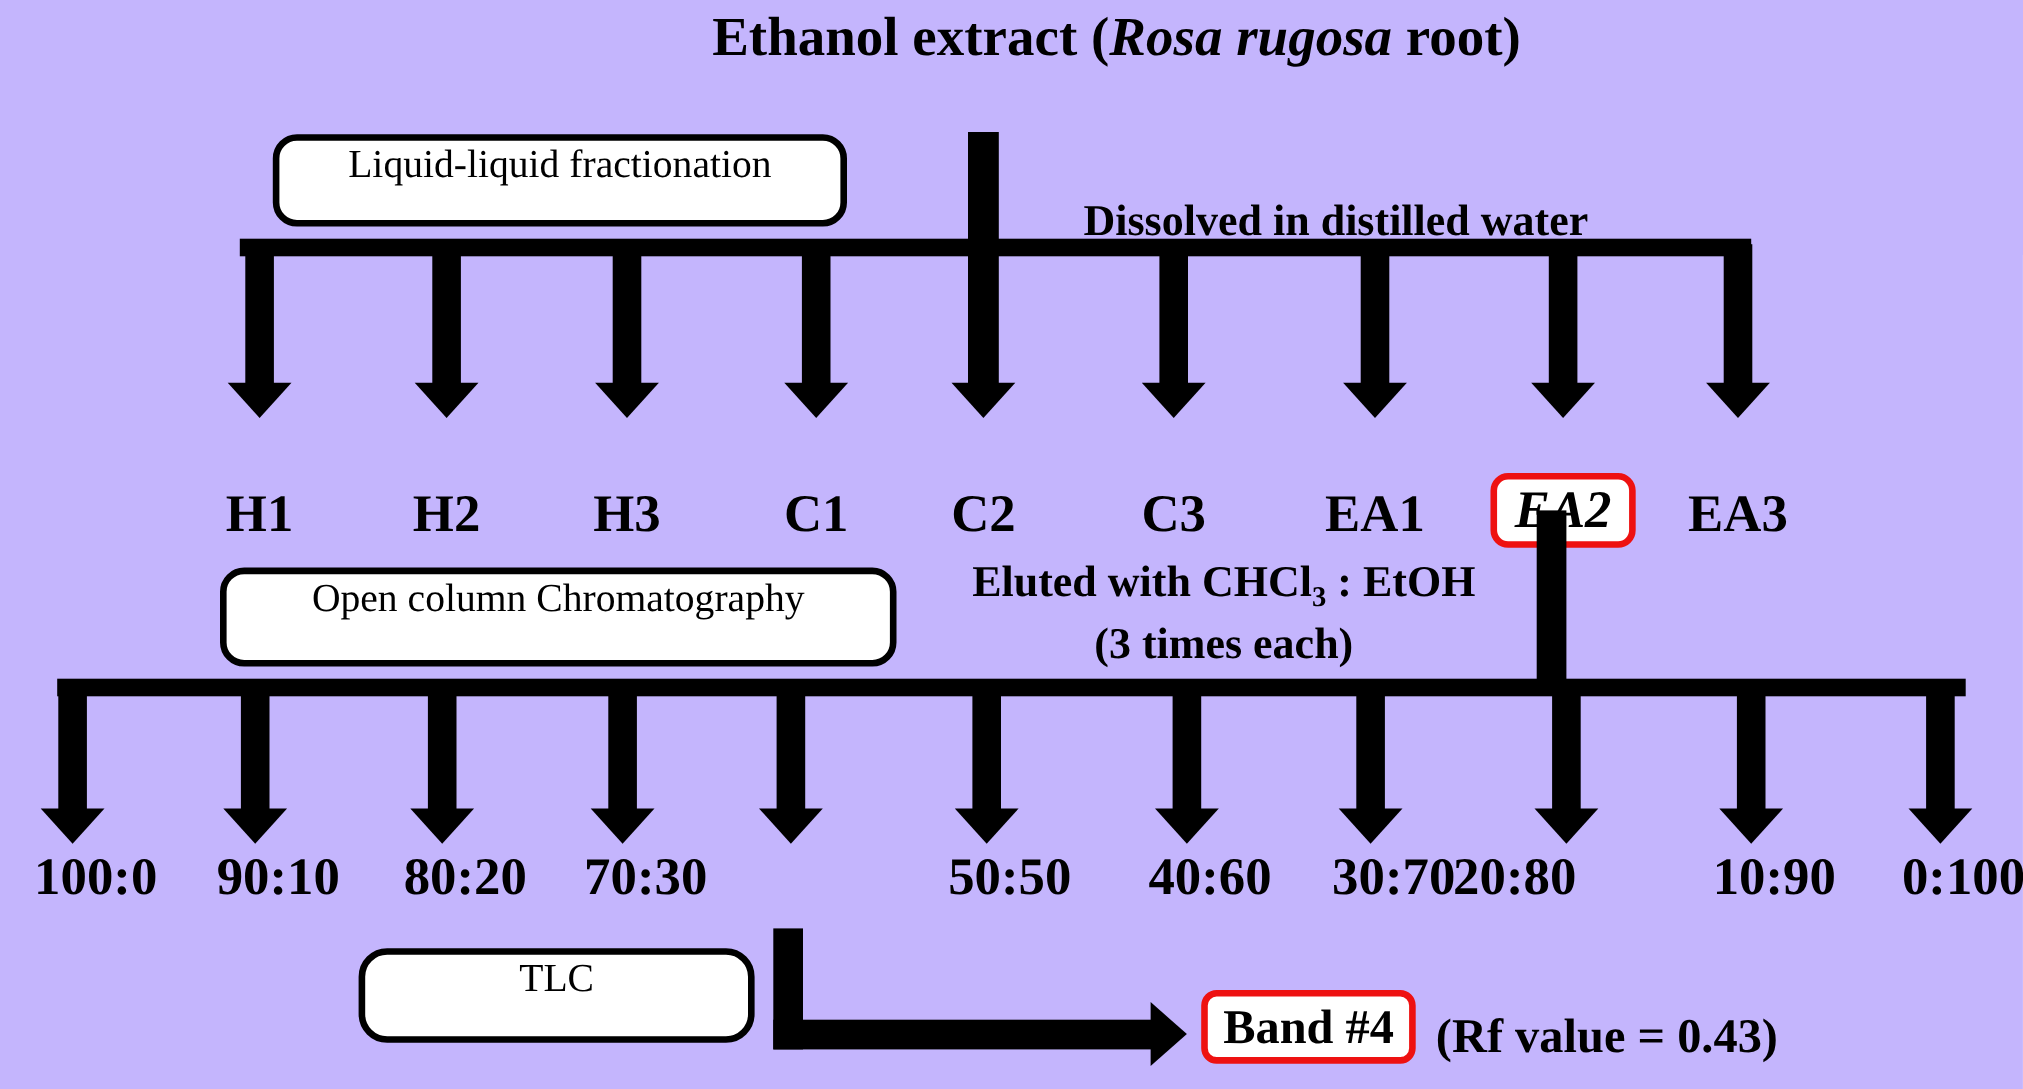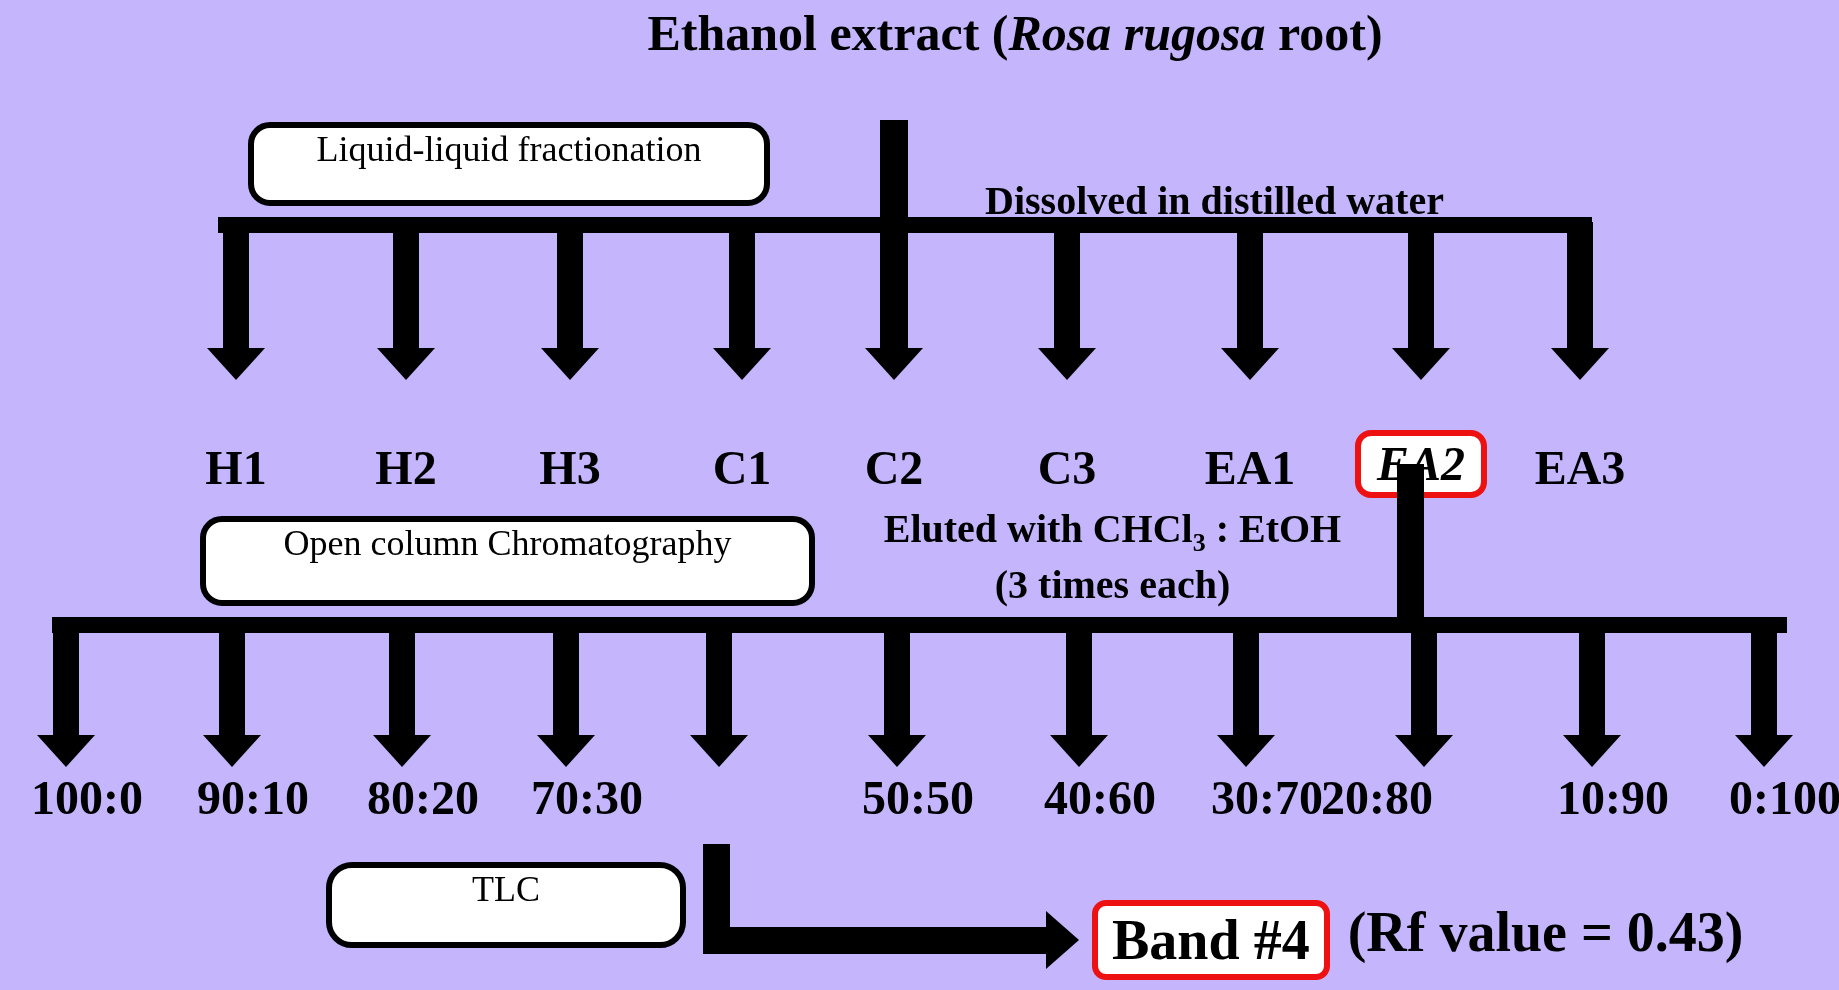--- a/index.html
+++ b/index.html
@@ -43,22 +43,22 @@
   .r1{top:402px;margin-top:40px;}
   .r2{top:772px;margin-left:21px;}
   .hl{
     border:6px solid #ee1111;border-radius:16px;
     padding:2px 16px;background:#fff;
   }
   .r1.hl{top:390px;font-style:italic;}
   .r2.hl{top:762px;}
   .band-row{
     position:absolute;left:1092px;top:900px;
-    display:flex;align-items:flex-start;gap:18px;
-    font-size:56px;font-weight:bold;white-space:nowrap;
+    display:flex;align-items:flex-end;gap:18px;
+    font-size:44px;font-weight:bold;white-space:nowrap;
   }
   .band-row .hl{padding:2px 14px;border-radius:14px;}
 </style>
 </head>
 <body>
 
 <div class="fig">
 
   <h1 class="title"><span>Ethanol extract (</span><i>Rosa rugosa</i><span> root)</span></h1>
 

